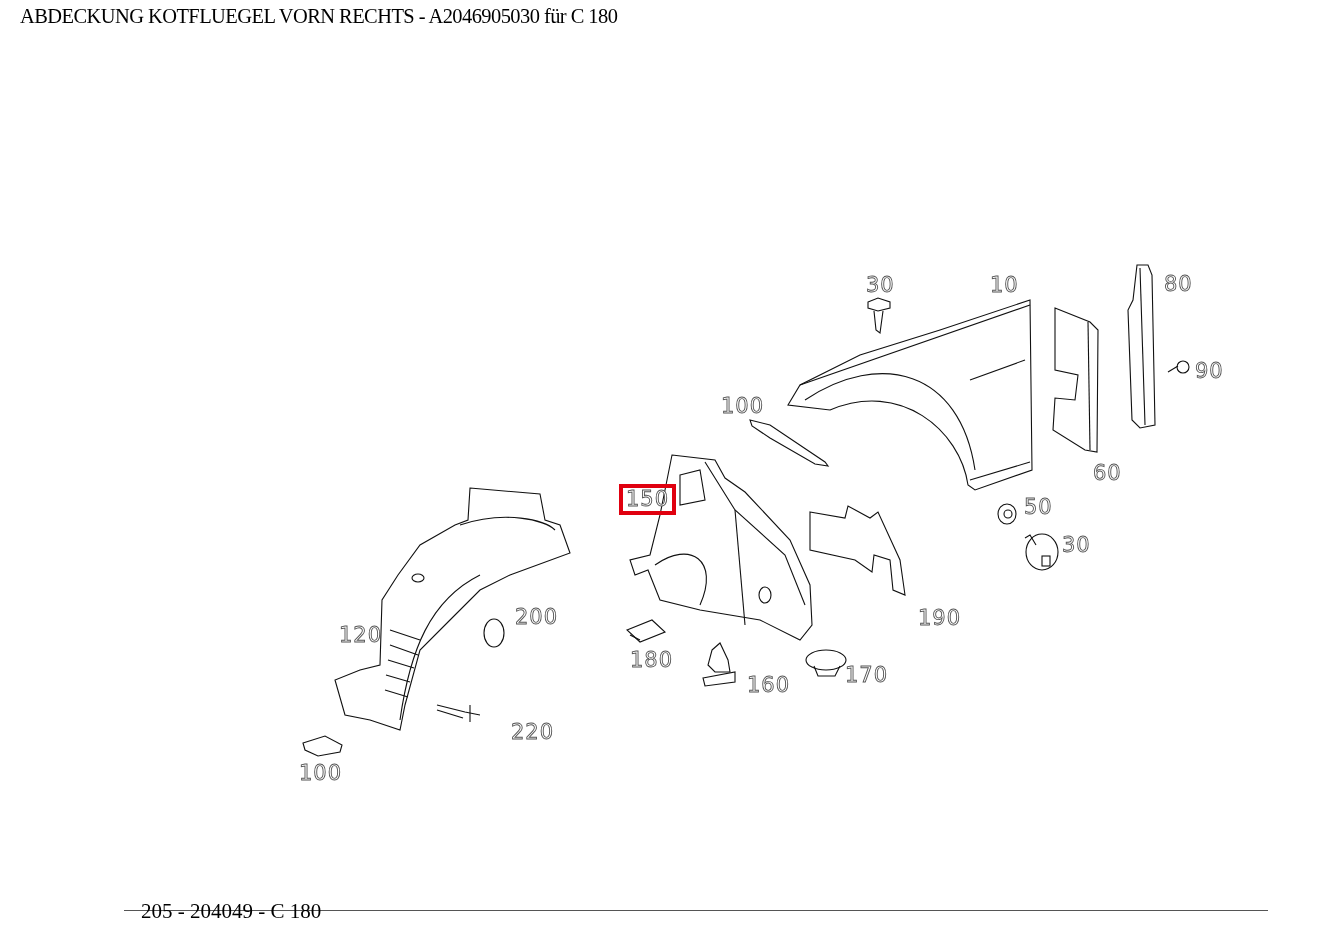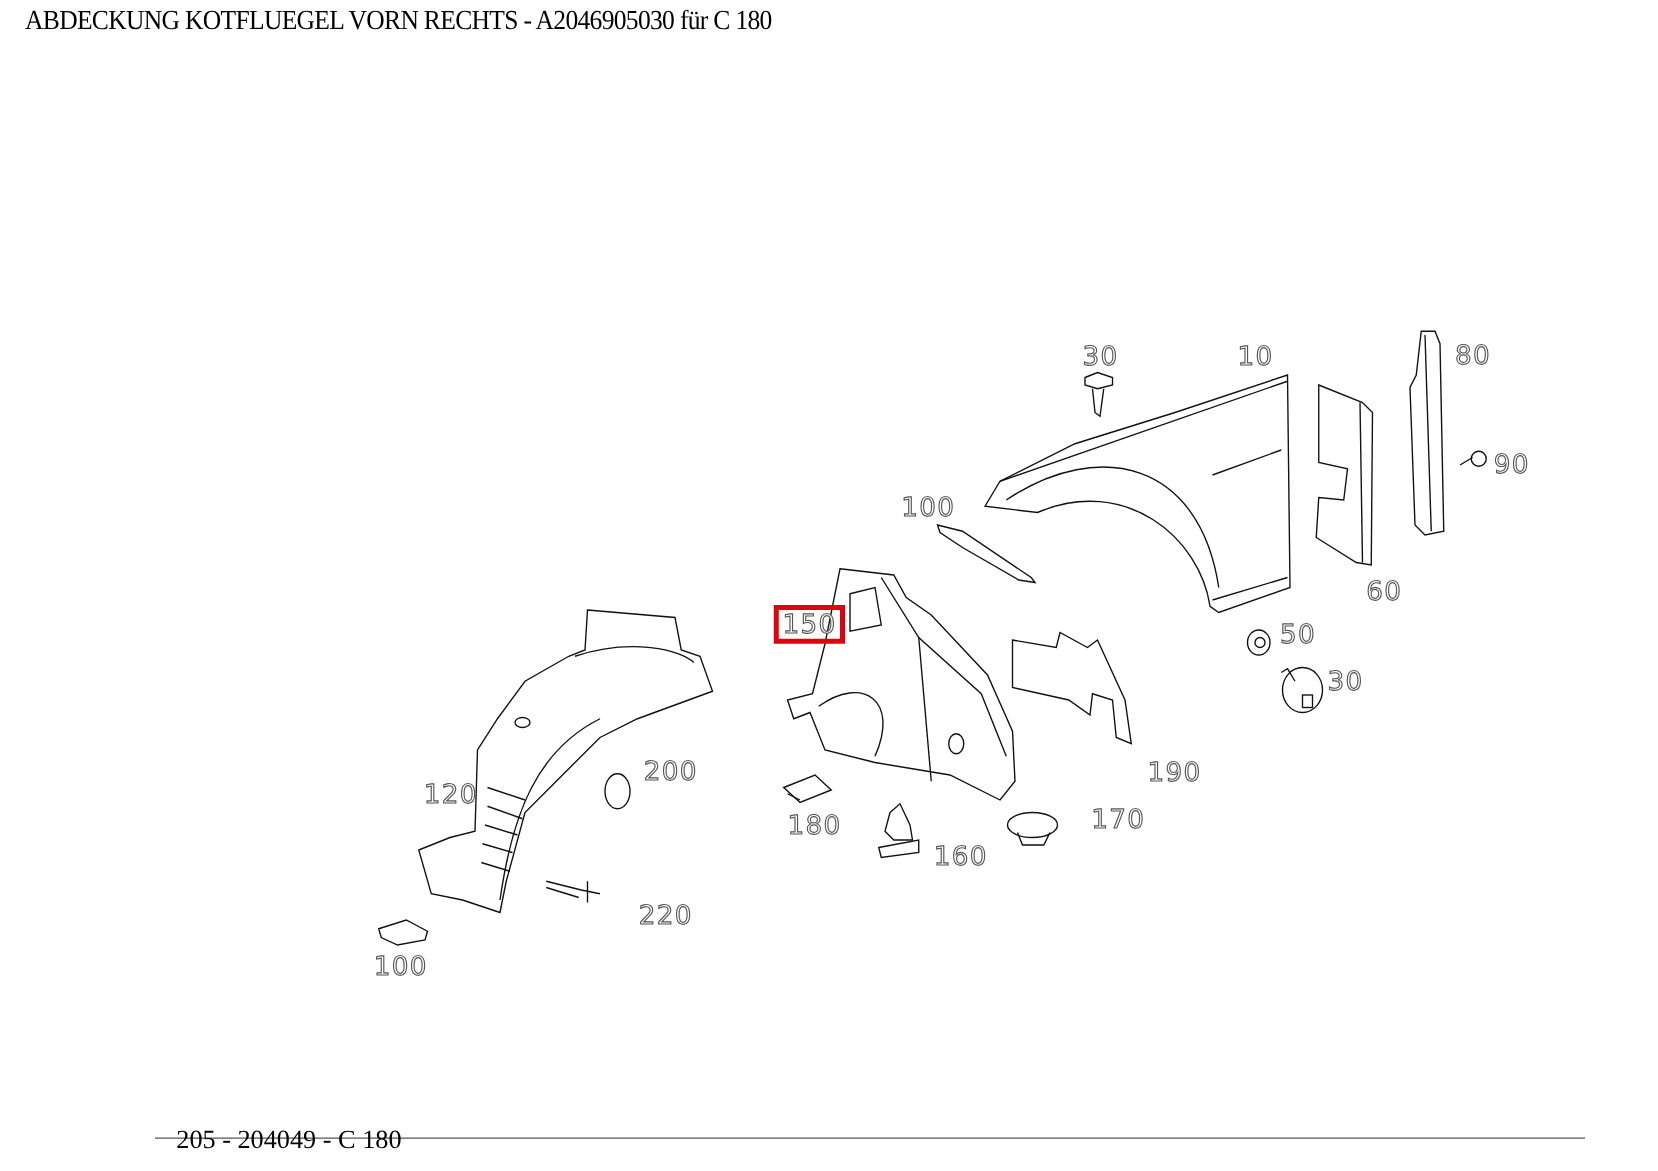--- a/index.html
+++ b/index.html
@@ -118,21 +118,21 @@
     <div class="callout" style="left: 1062px; top: 535px;">30</div>
     <div class="callout" style="left: 1024px; top: 497px;">50</div>
     <div class="callout" style="left: 1093px; top: 463px;">60</div>
     <div class="callout" style="left: 1164px; top: 274px;">80</div>
     <div class="callout" style="left: 1195px; top: 361px;">90</div>
     <div class="callout" style="left: 721px; top: 396px;">100</div>
     <div class="callout" style="left: 339px; top: 625px;">120</div>
     <div class="callout" style="left: 299px; top: 763px;">100</div>
     <div class="callout highlight" style="left: 624px; top: 449px; outline-color: rgb(224, 0, 15); margin-top: 40px;">150</div>
     <div class="callout" style="left: 735px; top: 675px; margin-left: 12px;">160</div>
-    <div class="callout" style="left: 845px; top: 645px; margin-left: 28px;">170</div>
+    <div class="callout" style="left: 845px; top: 665px;">170</div>
     <div class="callout" style="left: 630px; top: 650px;">180</div>
     <div class="callout" style="left: 918px; top: 579px; margin-top: 29px;">190</div>
     <div class="callout" style="left: 515px; top: 607px;">200</div>
     <div class="callout" style="left: 482px; top: 722px; margin-left: 29px;">220</div>
   </div>
 
 <div class="footer-line"></div>
 <div class="footer">205 - 204049 - C 180</div>
 
 </body></html>

